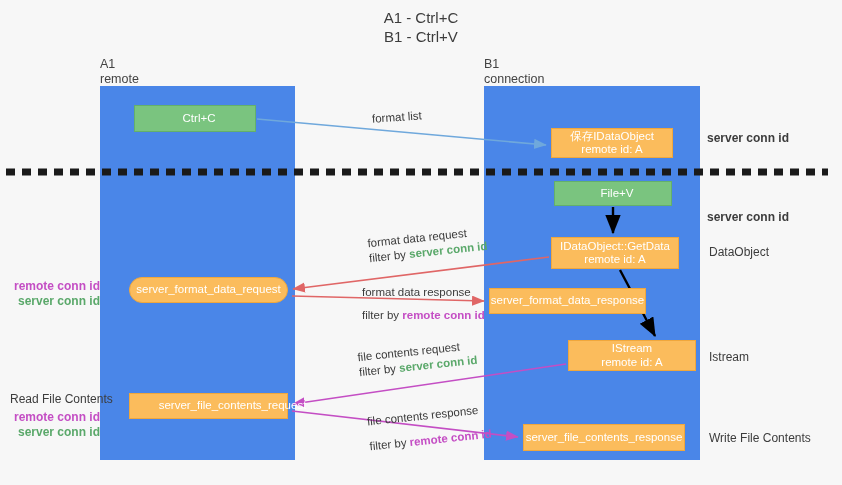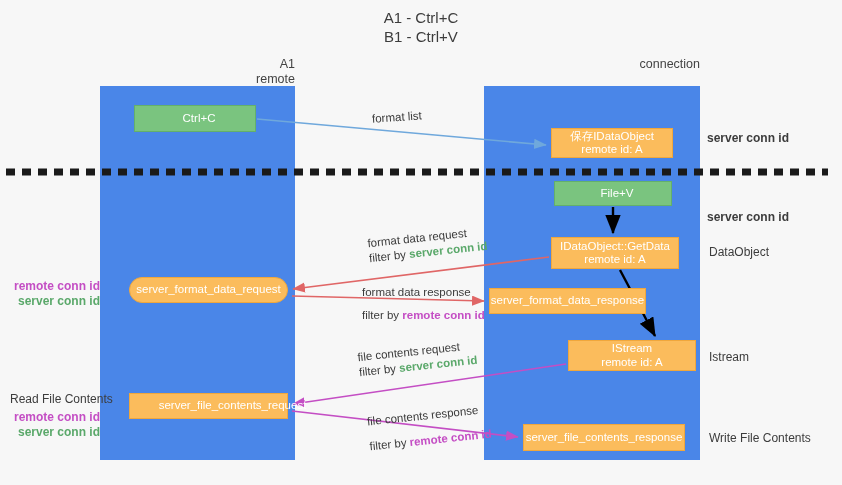--- a/index.html
+++ b/index.html
@@ -17,21 +17,21 @@
     position:absolute;left:0;top:8px;width:842px;
     text-align:center;color:#3c3c3c;font-size:15px;line-height:19px;
   }
 
   
   .lane{position:absolute;background:#4a86e8;}
   #lane-a1{left:100px;top:86px;width:195px;height:374px;}
   #lane-b1{left:484px;top:86px;width:216px;height:374px;}
 
   .lane-head{
-    position:absolute;text-align:right;color:#434343;
+    position:absolute;text-align:left;color:#434343;
     font-size:12.5px;line-height:15px;
   }
   #head-a1{left:100px;top:57px;width:195px;}
   #head-b1{left:484px;top:57px;width:216px;}
 
   
   .box{
     position:absolute;box-sizing:border-box;
     display:flex;flex-direction:column;align-items:center;justify-content:center;
     color:#ffffff;font-size:11.5px;line-height:13.5px;text-align:center;
@@ -83,20 +83,21 @@
   <div class="title">
     <div>A1 - Ctrl+C</div>
     <div>B1 - Ctrl+V</div>
   </div>
 
   <div class="lane-head" id="head-a1">
     <div>A1</div>
     <div>remote</div>
   </div>
   <div class="lane-head" id="head-b1">
+    <div>B1</div>
     <div>connection</div>
   </div>
 
   <div class="lane" id="lane-a1"></div>
   <div class="lane" id="lane-b1"></div>
 
   <svg class="overlay" viewBox="0 0 842 485">
     <defs>
       <marker id="ah-blue" markerWidth="9" markerHeight="9" refX="7.5" refY="3.2" orient="auto">
         <path d="M0,0 L8,3.2 L0,6.4 z" fill="#6fa8dc"></path>

